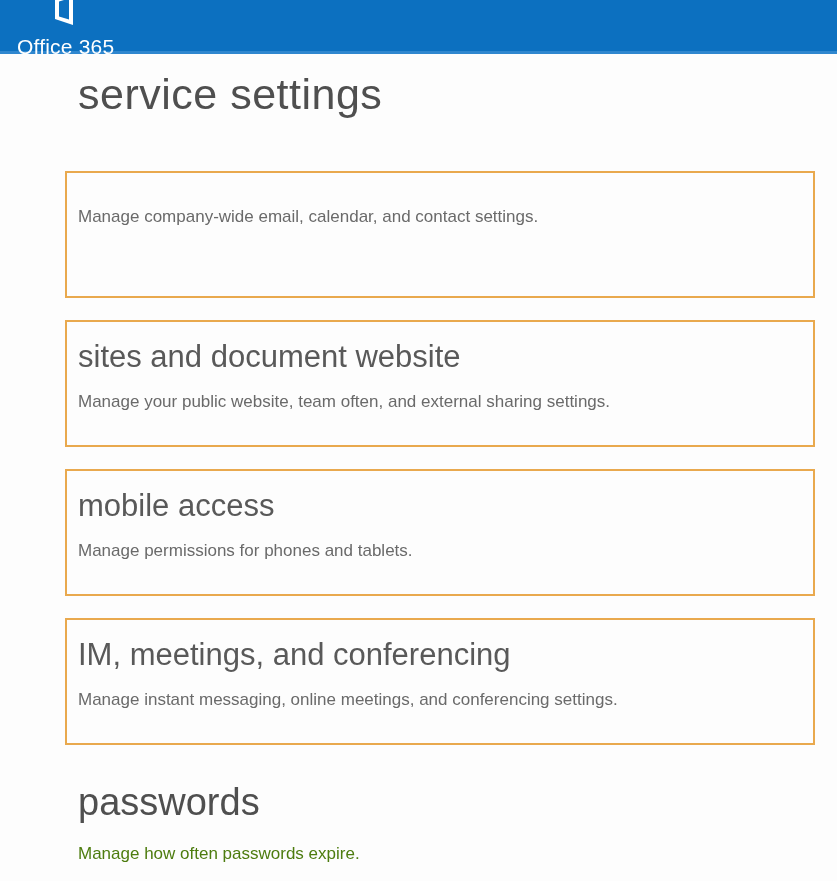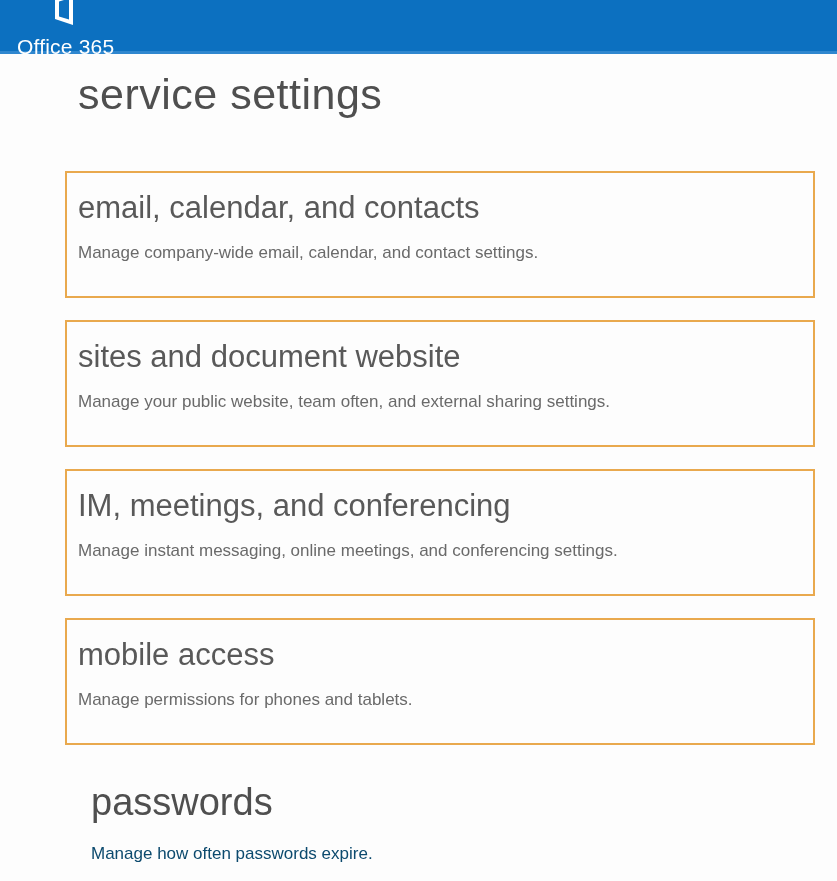--- a/index.html
+++ b/index.html
@@ -67,32 +67,32 @@
     line-height: 1.15;
   }
   .card-desc {
     margin-top: 17px;
     font-size: 17px;
     font-weight: 400;
     color: #6a6a6a;
   }
 
   .plain-section {
-    margin: 36px 0 0 26px;
+    margin: 36px 0 0 13px;
     cursor: pointer;
   }
   .plain-title {
     font-size: 38px;
     font-weight: 300;
     color: #4f4f4f;
   }
   .plain-desc {
     margin-top: 20px;
     font-size: 17px;
-    color: #0c4a6e;
+    color: #4d7c0f;
   }
 </style>
 </head>
 <body>
 
 <div class="topbar">
   <div class="brand">
     <span>
       <svg class="brand-logo" width="27" height="32" viewBox="0 0 27 32">
         <path fill="#ffffff" d="M21,0 L3,6 L3,26 L21,32 Z M17,5.5 L17,26.5 L7,23.5 L7,8.5 Z"></path>
@@ -102,37 +102,36 @@
     <span class="brand-text">Office 365</span>
   </div>
 </div>
 
 <div class="main">
   <h1 class="page-title">service settings</h1>
 
   <div class="cards">
 
     <div class="card">
-      <div class="card-title">email, calendar, and contacts</div>
       <div class="card-desc">Manage company-wide email, calendar, and contact settings.</div>
     </div>
 
     <div class="card">
       <div class="card-title">sites and document website</div>
       <div class="card-desc">Manage your public website, team often, and external sharing settings.</div>
     </div>
 
     <div class="card">
-      <div class="card-title">IM, meetings, and conferencing</div>
-      <div class="card-desc">Manage instant messaging, online meetings, and conferencing settings.</div>
+      <div class="card-title">mobile access</div>
+      <div class="card-desc">Manage permissions for phones and tablets.</div>
     </div>
 
     <div class="card">
-      <div class="card-title">mobile access</div>
-      <div class="card-desc">Manage permissions for phones and tablets.</div>
+      <div class="card-title">IM, meetings, and conferencing</div>
+      <div class="card-desc">Manage instant messaging, online meetings, and conferencing settings.</div>
     </div>
 
   </div>
 
   <div class="plain-section">
     <div class="plain-title">passwords</div>
     <div class="plain-desc">Manage how often passwords expire.</div>
   </div>
 </div>
 

